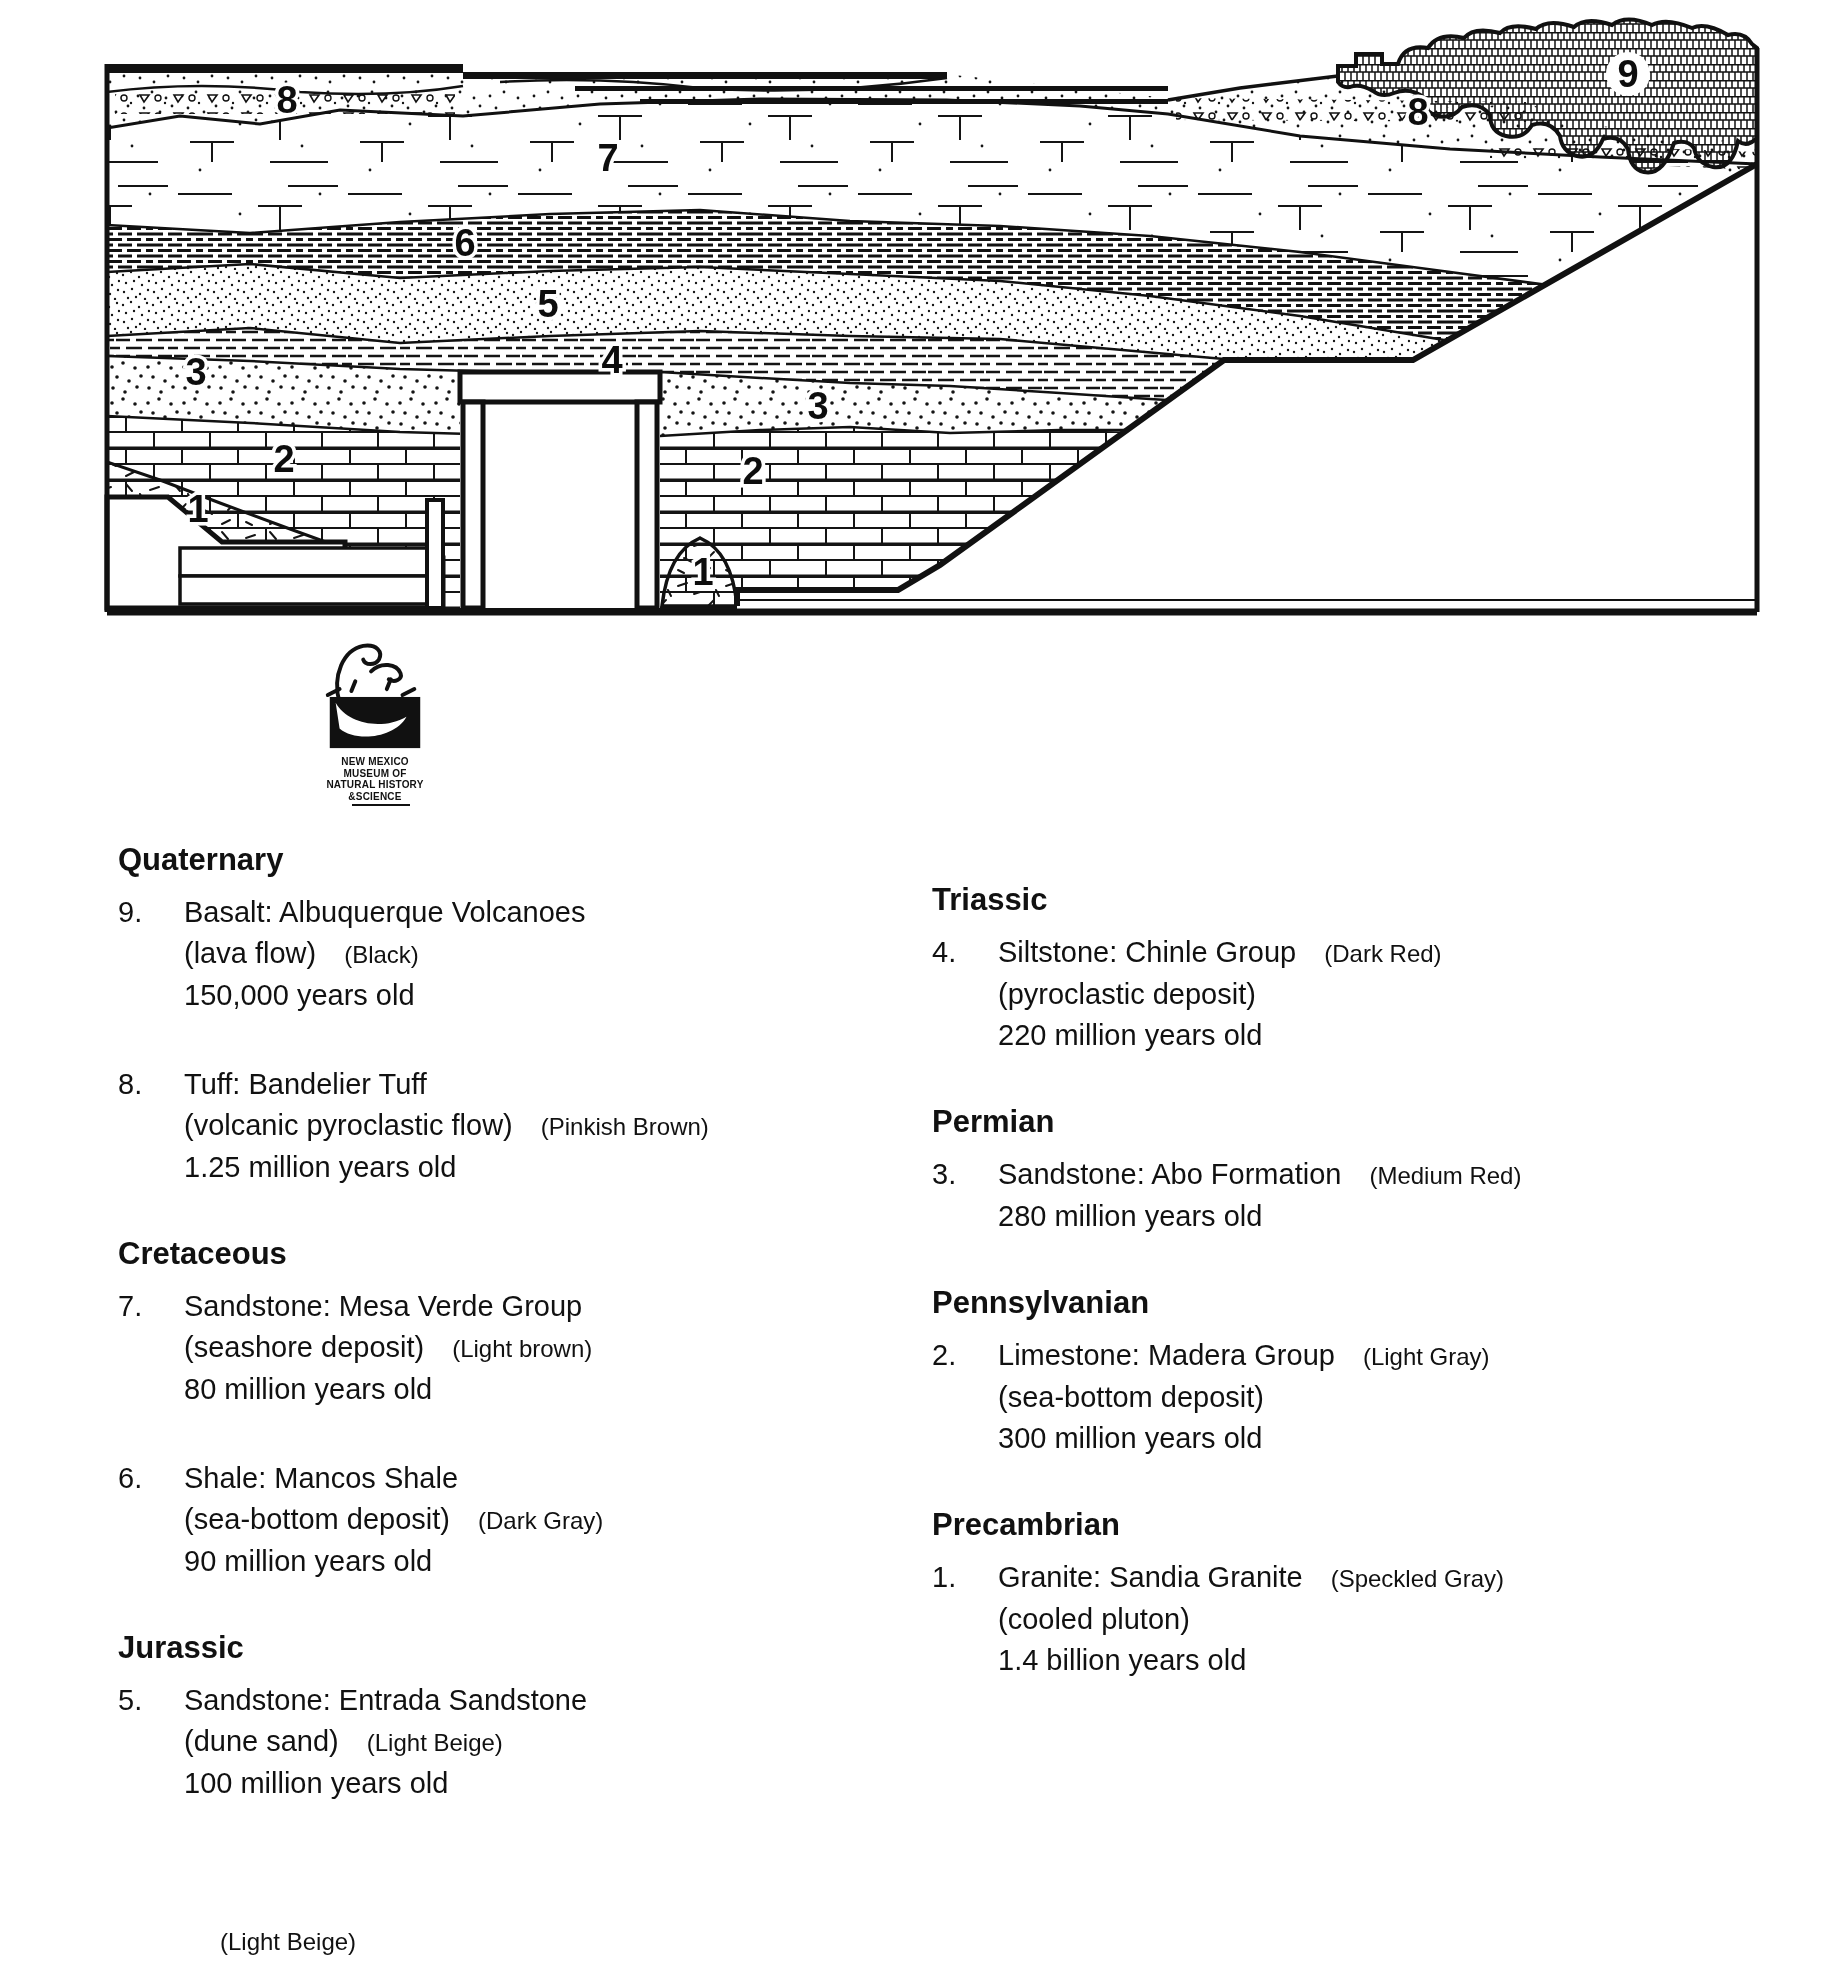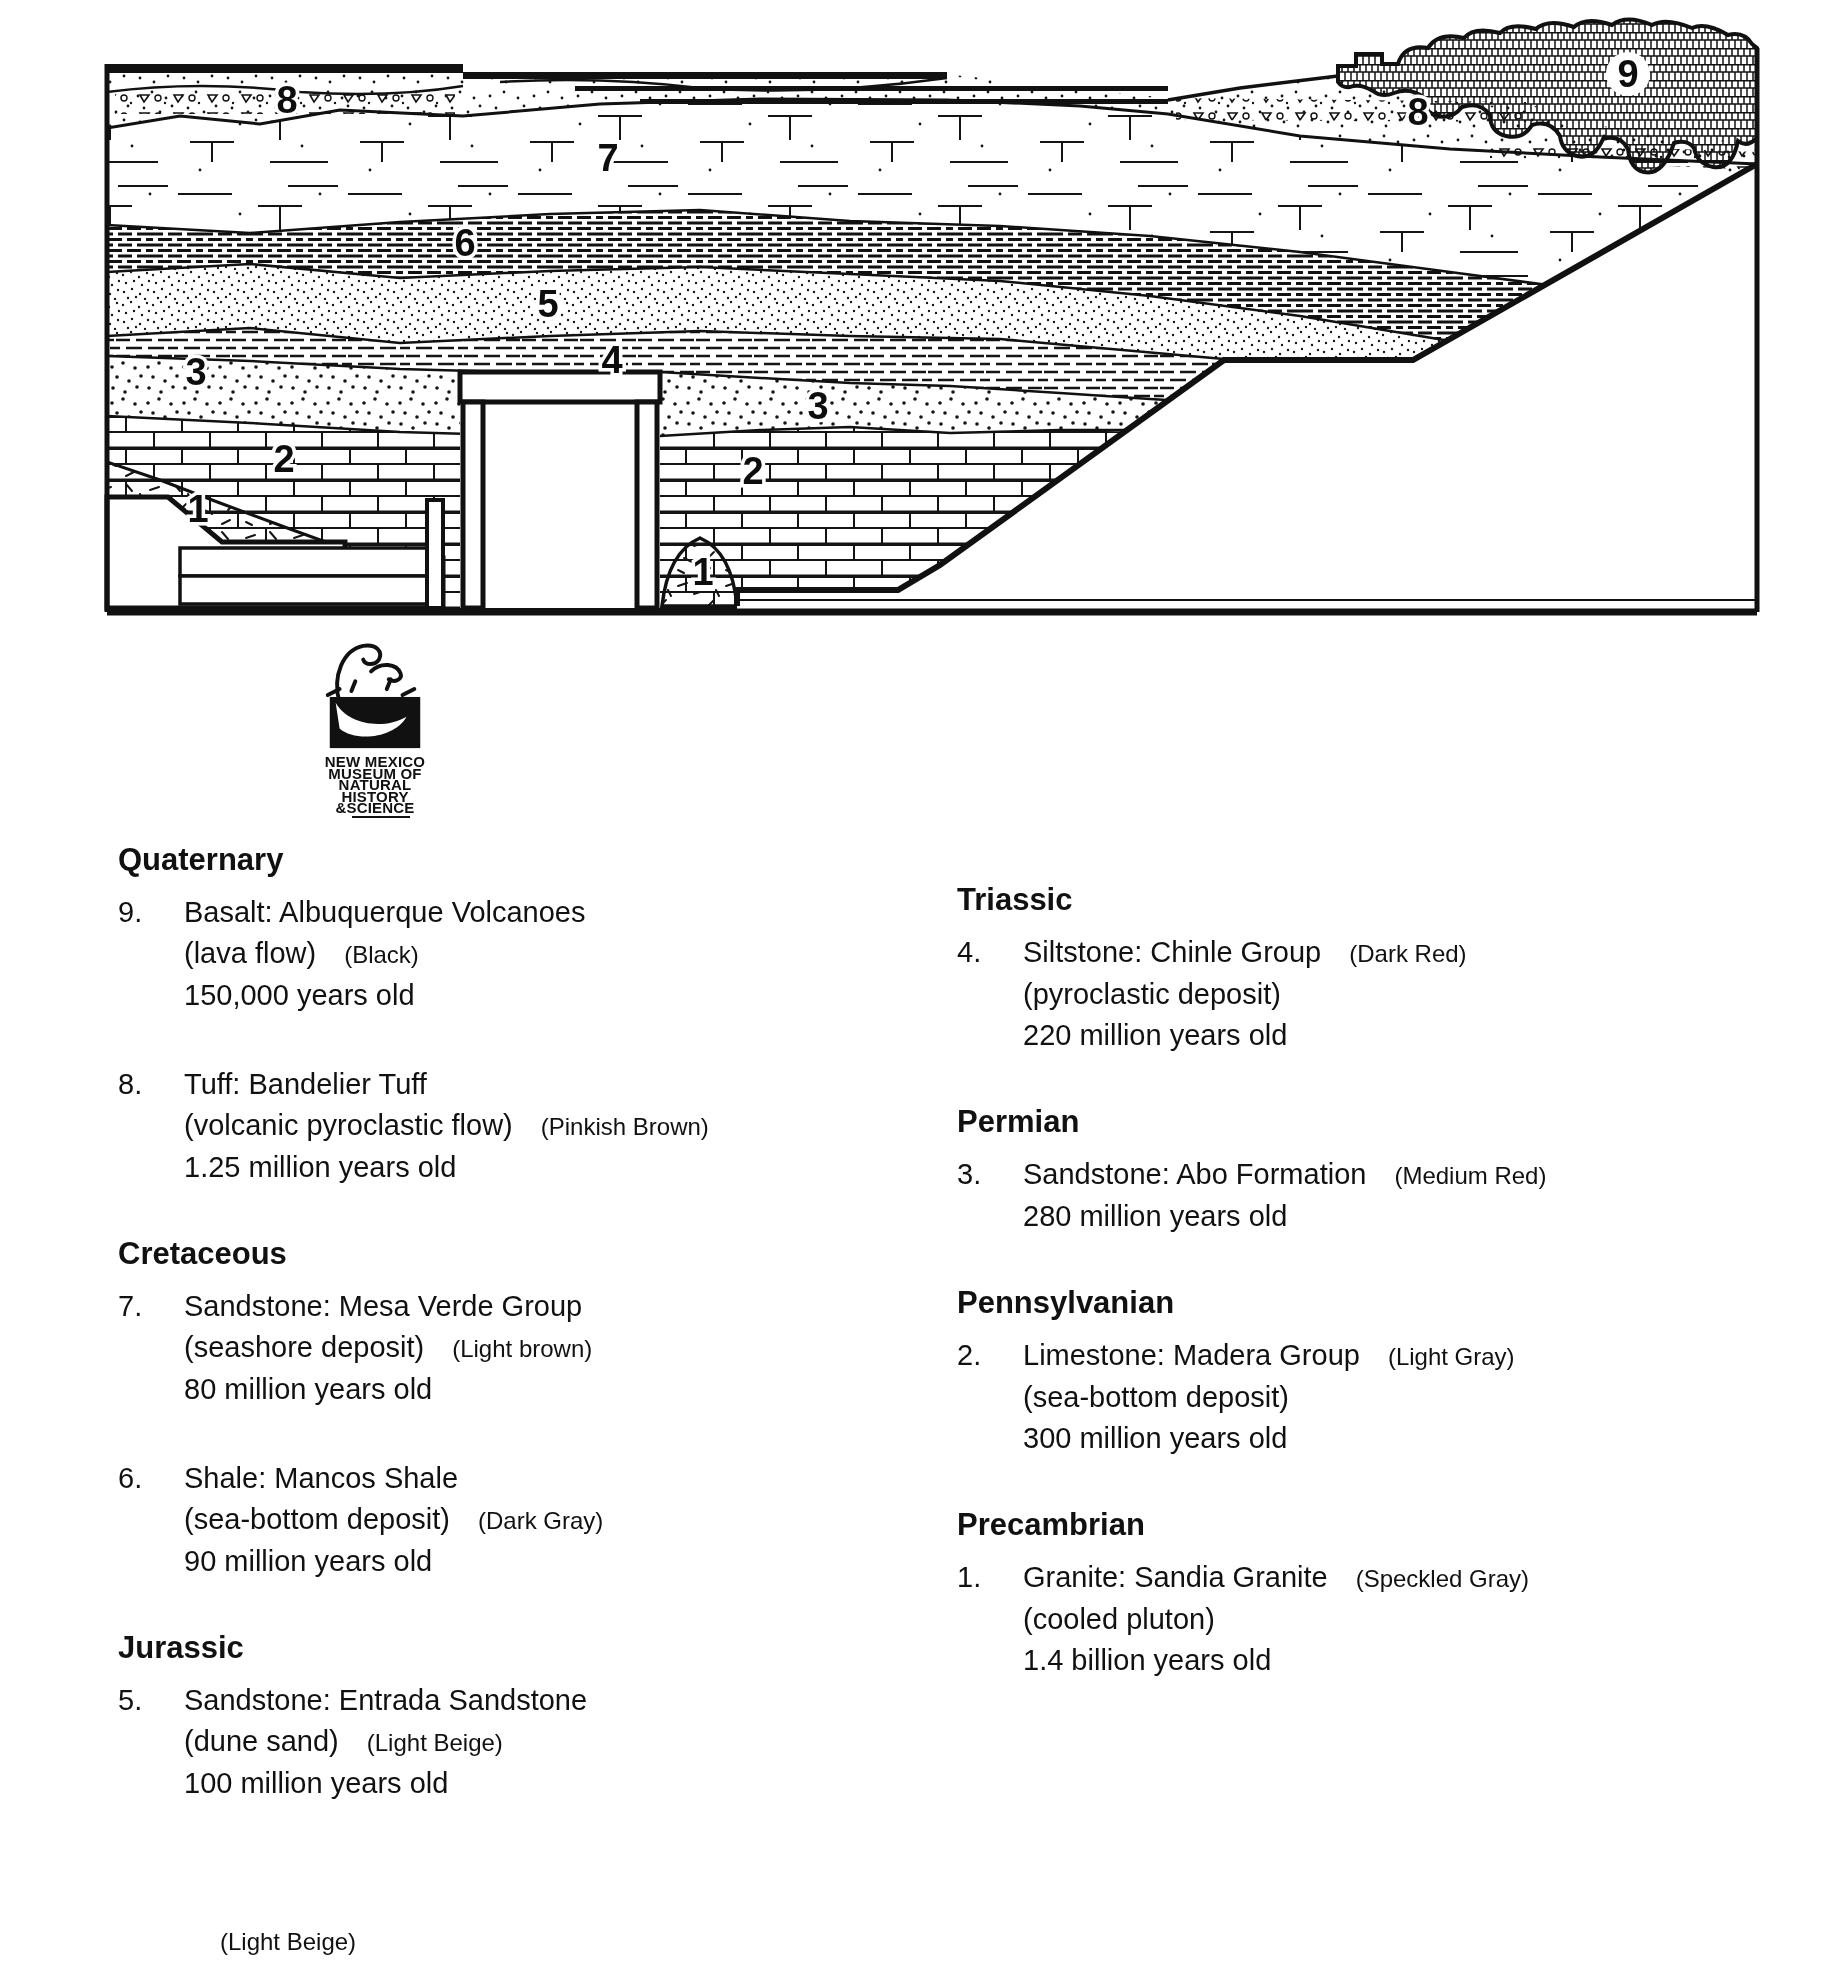--- a/index.html
+++ b/index.html
@@ -5,30 +5,30 @@
   html,body{margin:0;padding:0;background:#e8e8e8;}
   .page{position:relative;width:1848px;height:1965px;background:#fff;overflow:hidden;
         font-family:"Liberation Sans",sans-serif;color:#111;}
   svg{display:block;}
   #diagram{position:absolute;left:0;top:0;}
   text.lbl{font:700 38px "Liberation Sans",sans-serif;fill:#0d0d0d;
            paint-order:stroke;stroke:#fff;stroke-width:7px;}
   
   .logo{position:absolute;left:316px;top:636px;width:130px;}
   .logo-lines{width:118px;text-align:center;font-weight:700;
-              font-size:15px;line-height:11.5px;letter-spacing:.2px;margin-top:2px;}
+              font-size:10px;line-height:11.5px;letter-spacing:.2px;margin-top:2px;}
   .logo-underline{width:58px;border-bottom:2px solid #111;margin:2px auto 0;}
   .titles{position:absolute;left:388px;top:638px;width:1200px;font-weight:700;font-style:italic;}
   .t1{font-size:33px;margin:6px 0 28px 8px;}
   .t2{font-size:33px;margin:0 0 10px 0;}
   .t3{font-size:33px;margin:0;}
   
   .col{position:absolute;white-space:nowrap;}
   .col-left{left:118px;top:842px;}
-  .col-right{left:957px;top:882px;}
+  .col-right{left:932px;top:882px;}
   .period-name{font-size:31px;font-weight:700;margin:36px 0 14px 0;}
   .period:first-child .period-name{margin-top:0;}
   .rock-item{margin-bottom:48px;font-size:29px;line-height:41px;}
   .row{display:flex;align-items:baseline;}
   .num{width:66px;flex:none;}
   .cnote{font-size:24px;margin-left:28px;}
   .stray-note{position:absolute;left:220px;top:1928px;font-size:24px;}
 </style>
 </head>
 <body>

